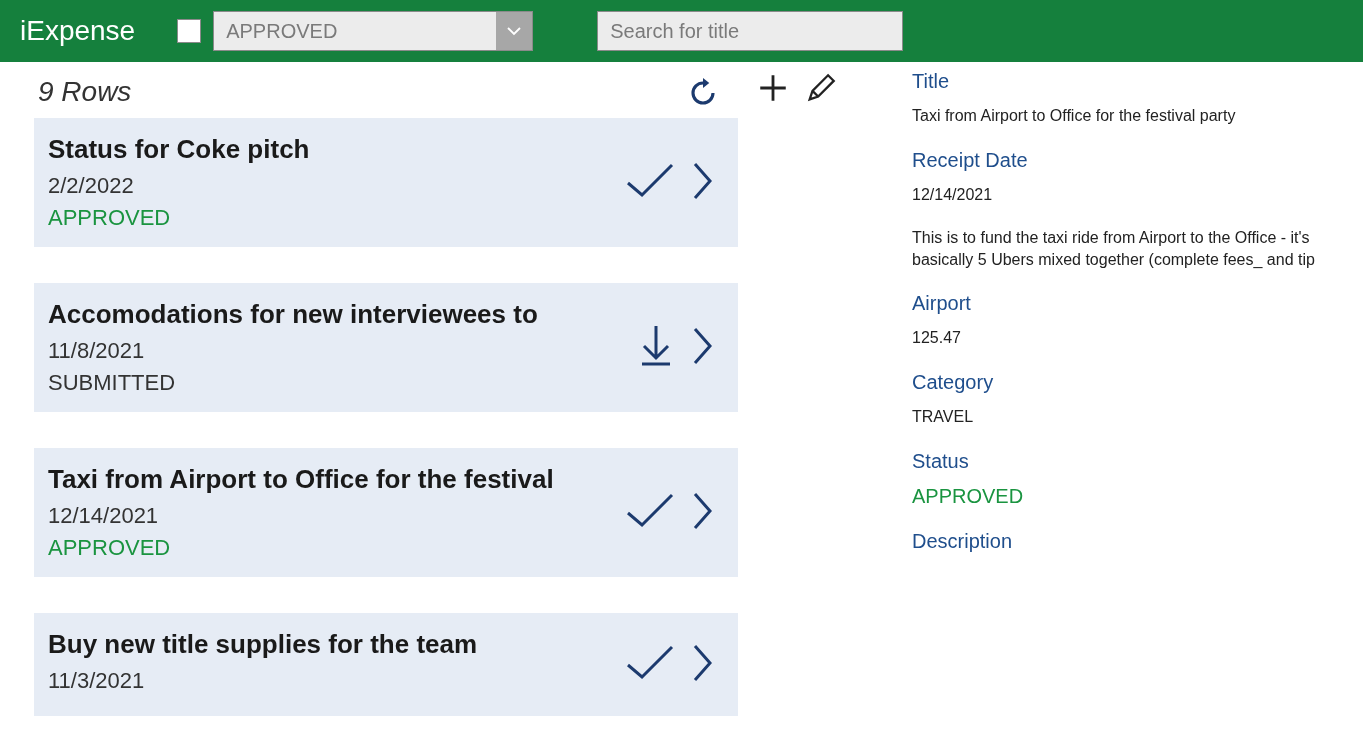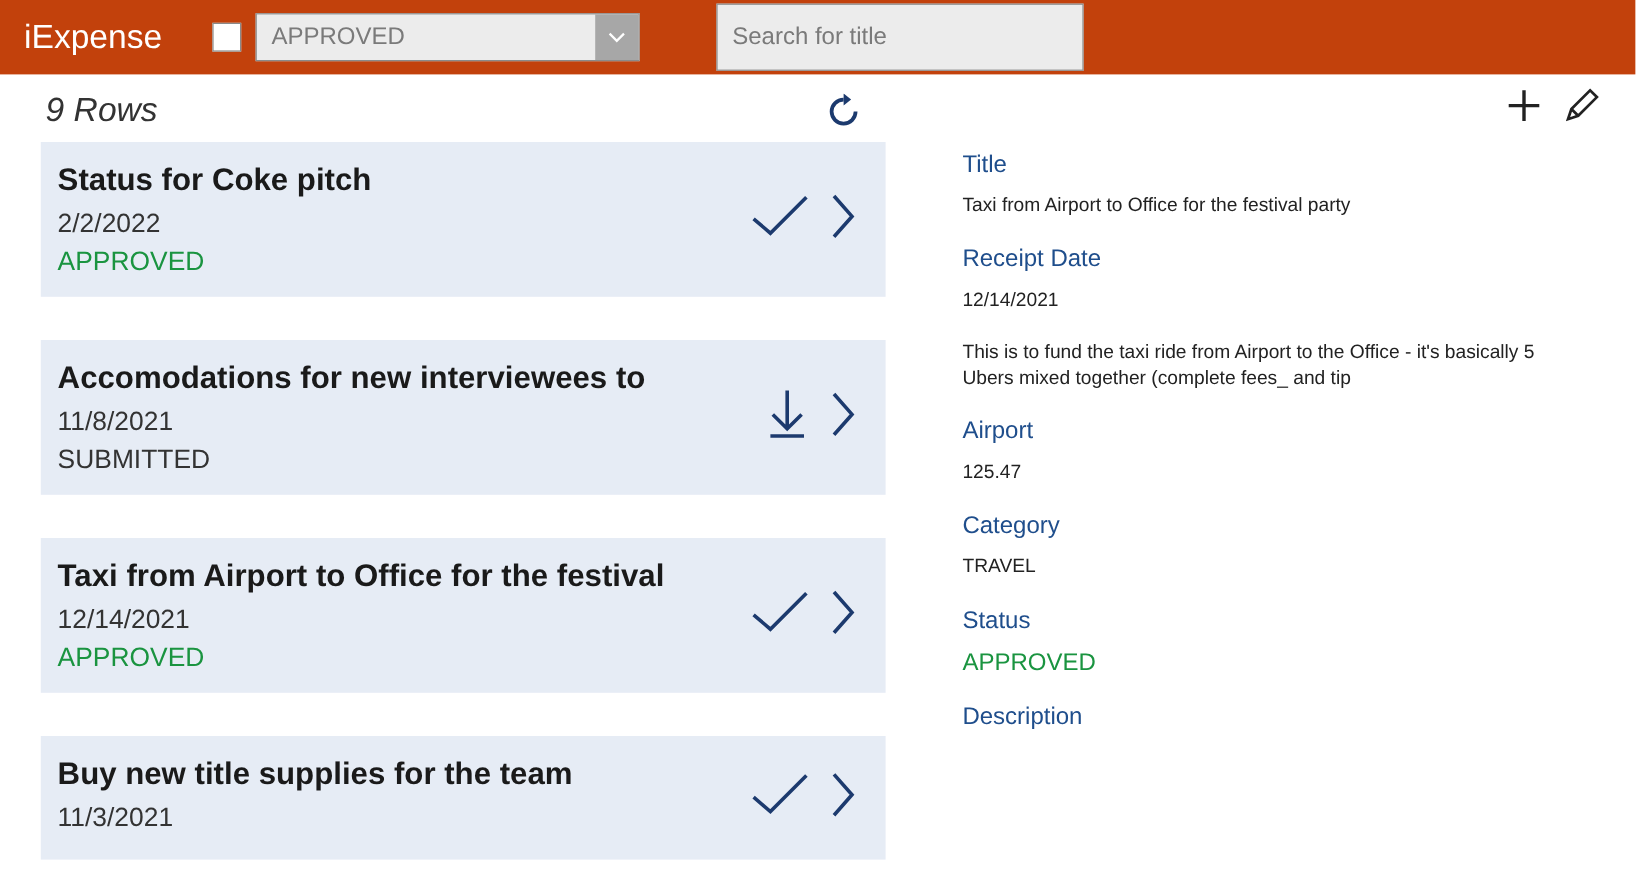--- a/index.html
+++ b/index.html
@@ -6,21 +6,21 @@
 body {
   font-family: "Segoe UI", Arial, sans-serif;
   background: #fff;
   width: 1363px;
   height: 732px;
   overflow: hidden;
   display: flex;
   flex-direction: column;
 }
 .header-bar {
-  background: #c2410c;
+  background: #15803d;
   height: 62px;
   display: flex;
   align-items: center;
   padding: 0 20px;
   gap: 12px;
 }
 .app-title {
   color: #fff;
   font-size: 28px;
   font-weight: 400;
@@ -50,21 +50,21 @@
   top: 0;
   width: 36px;
   height: 100%;
   background: #a7a7a7;
   display: flex;
   align-items: center;
   justify-content: center;
 }
 .header-search {
   width: 306px;
-  height: 56px;
+  height: 40px;
   background: #ececec;
   border: 1px solid #8a8a8a;
   font-size: 20px;
   padding: 0 12px;
   color: #333;
   margin-left: 52px;
 }
 .header-search::placeholder { color: #7a7a7a; }
 .content {
   flex: 1;
@@ -128,21 +128,21 @@
 .card-actions {
   display: flex;
   align-items: center;
   gap: 16px;
 }
 .icn { stroke: #1c3a6e; fill: none; stroke-width: 3; }
 .right-pane {
   flex: 1;
   position: relative;
   display: flex;
-  flex-direction: column;
+  flex-direction: row;
 }
 .detail-toolbar {
   height: 56px;
   display: flex;
   justify-content: flex-end;
   align-items: center;
   padding: 0 28px 0 0;
   gap: 14px;
 }
 .detail-toolbar svg { stroke: #222; fill: none; stroke-width: 2; }

